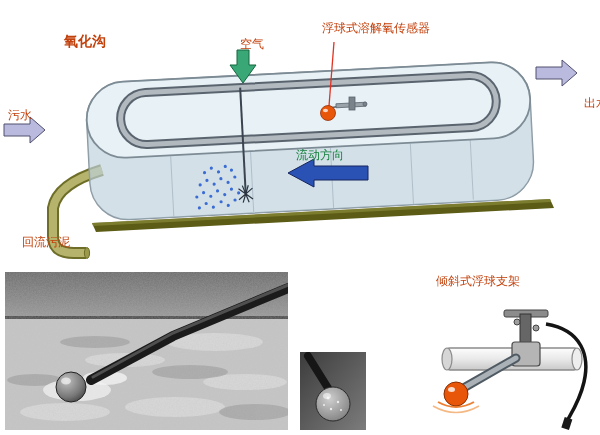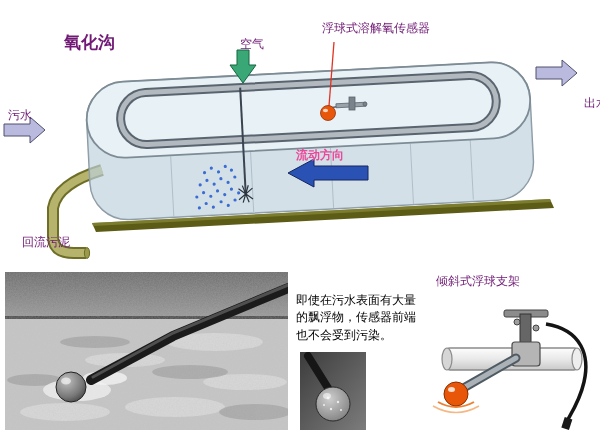--- a/index.html
+++ b/index.html
@@ -3,23 +3,23 @@
 <meta charset="utf-8">
 <style>
   *{margin:0;padding:0;box-sizing:border-box}
   body{font-family:"Liberation Sans",sans-serif;background:#fff}
   .stage{position:relative;width:600px;height:435px;background:#fff;overflow:hidden}
   .stage svg{position:absolute;display:block}
   .svg-diagram{left:0;top:0}
   .svg-photo{left:5px;top:272px}
   .svg-closeup{left:300px;top:352px}
   .svg-bracket{left:430px;top:288px}
-  .label{position:absolute;color:#701a75;font-size:12px;line-height:1.2;white-space:nowrap}
-  .label.title{font-size:17px;font-weight:600}
-  .label.flow{color:#ec4899;font-weight:bold}
+  .label{position:absolute;color:#c2410c;font-size:12px;line-height:1.2;white-space:nowrap}
+  .label.title{font-size:14px;font-weight:600}
+  .label.flow{color:#15803d;font-weight:normal}
   .caption{position:absolute;left:296px;top:292px;width:126px;font-size:12px;line-height:1.45;color:#000}
 </style>
 </head>
 <body>
 
 <div class="stage">
 
   <svg class="svg-diagram" width="600" height="270" viewBox="0 0 600 270">
 
     <g>
@@ -143,21 +143,20 @@
     <ellipse cx="72" cy="118" rx="34" ry="11" fill="#e9e9e9" opacity="0.9"></ellipse>
     <ellipse cx="100" cy="106" rx="22" ry="7" fill="#f2f2f2" opacity="0.8"></ellipse>
     <g>
       <path d="M283,16 L168,64 L86,108" stroke="#1b1b1b" stroke-width="10" fill="none" stroke-linecap="round"></path>
       <path d="M283,13 L168,61 L88,105" stroke="#4f4f4f" stroke-width="3" fill="none" stroke-linecap="round"></path>
     </g>
     <circle cx="66" cy="115" r="15" fill="url(#ballg)" stroke="#222" stroke-width="1"></circle>
     <ellipse cx="61" cy="109" rx="5" ry="3.5" fill="rgba(255,255,255,0.6)"></ellipse>
   </svg>
 
-  <div class="caption">即使在污水表面有大量的飘浮物，传感器前端也不会受到污染。</div>
 
   <svg class="svg-closeup" width="66" height="78" viewBox="0 0 66 78">
     <defs>
       <linearGradient id="cbg" x1="0" y1="0" x2="1" y2="1">
         <stop offset="0" stop-color="#3c3c3c"></stop>
           <stop offset="1" stop-color="#7c7c7c"></stop>
       </linearGradient>
       <radialGradient id="cball" cx="0.4" cy="0.35" r="0.9">
         <stop offset="0" stop-color="#cfcfcf"></stop>
           <stop offset="0.7" stop-color="#8a8a8a"></stop>

